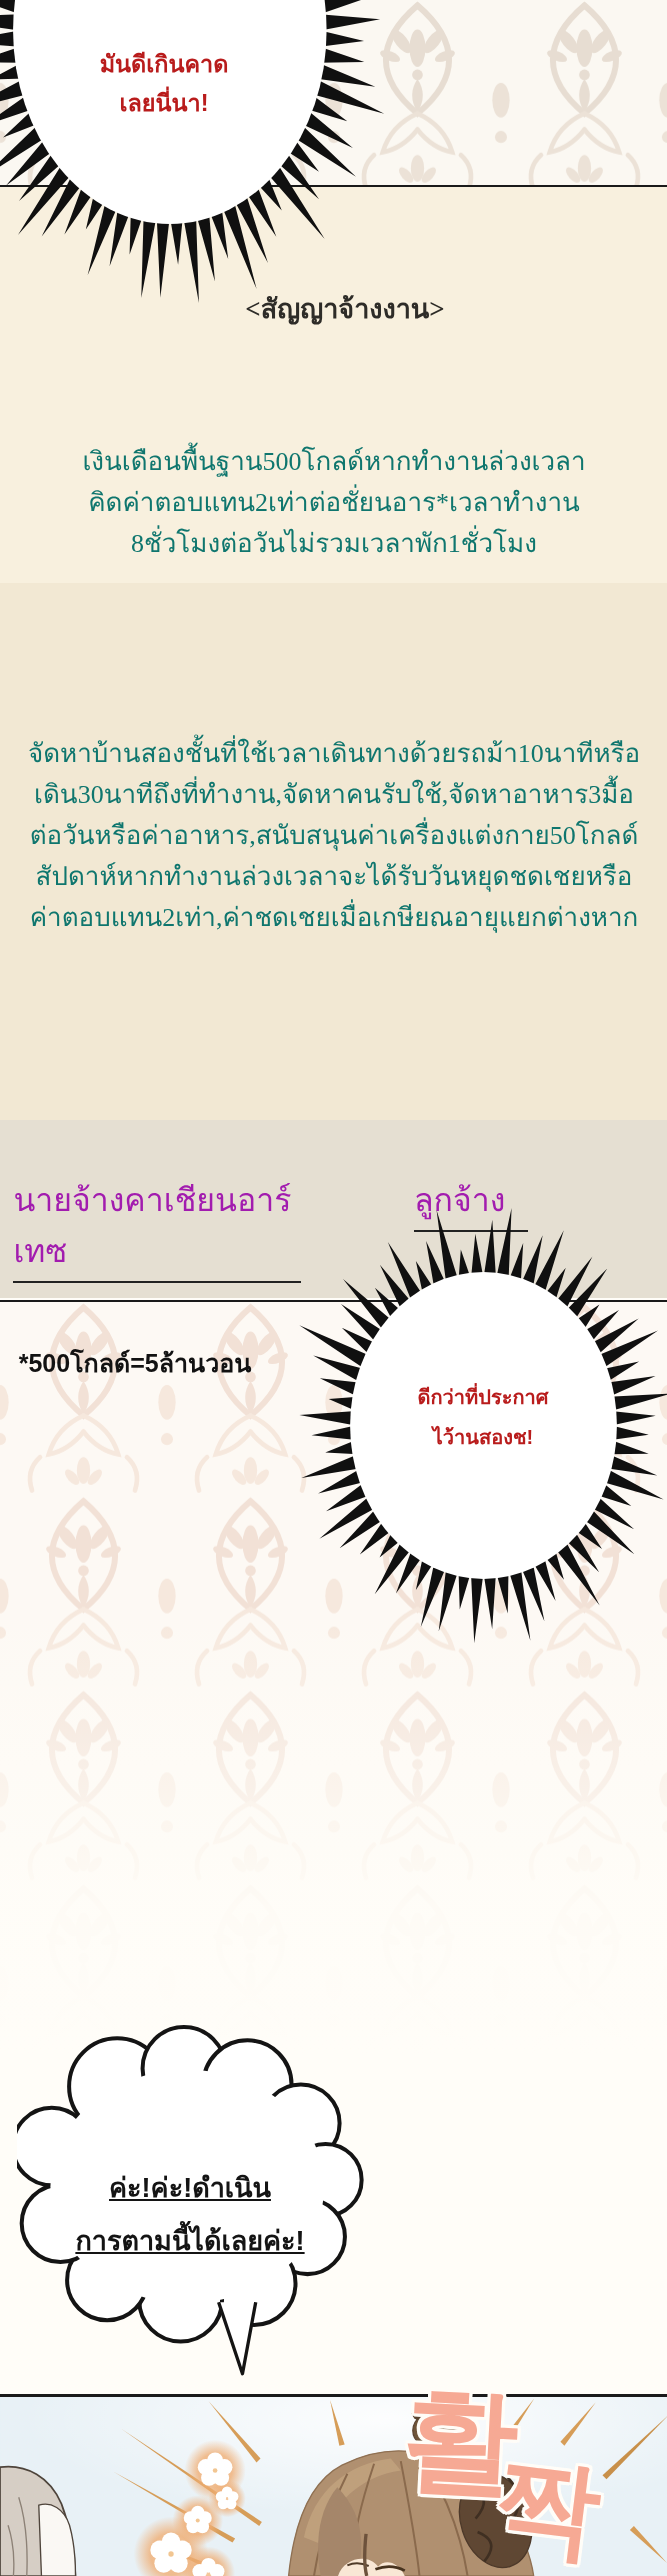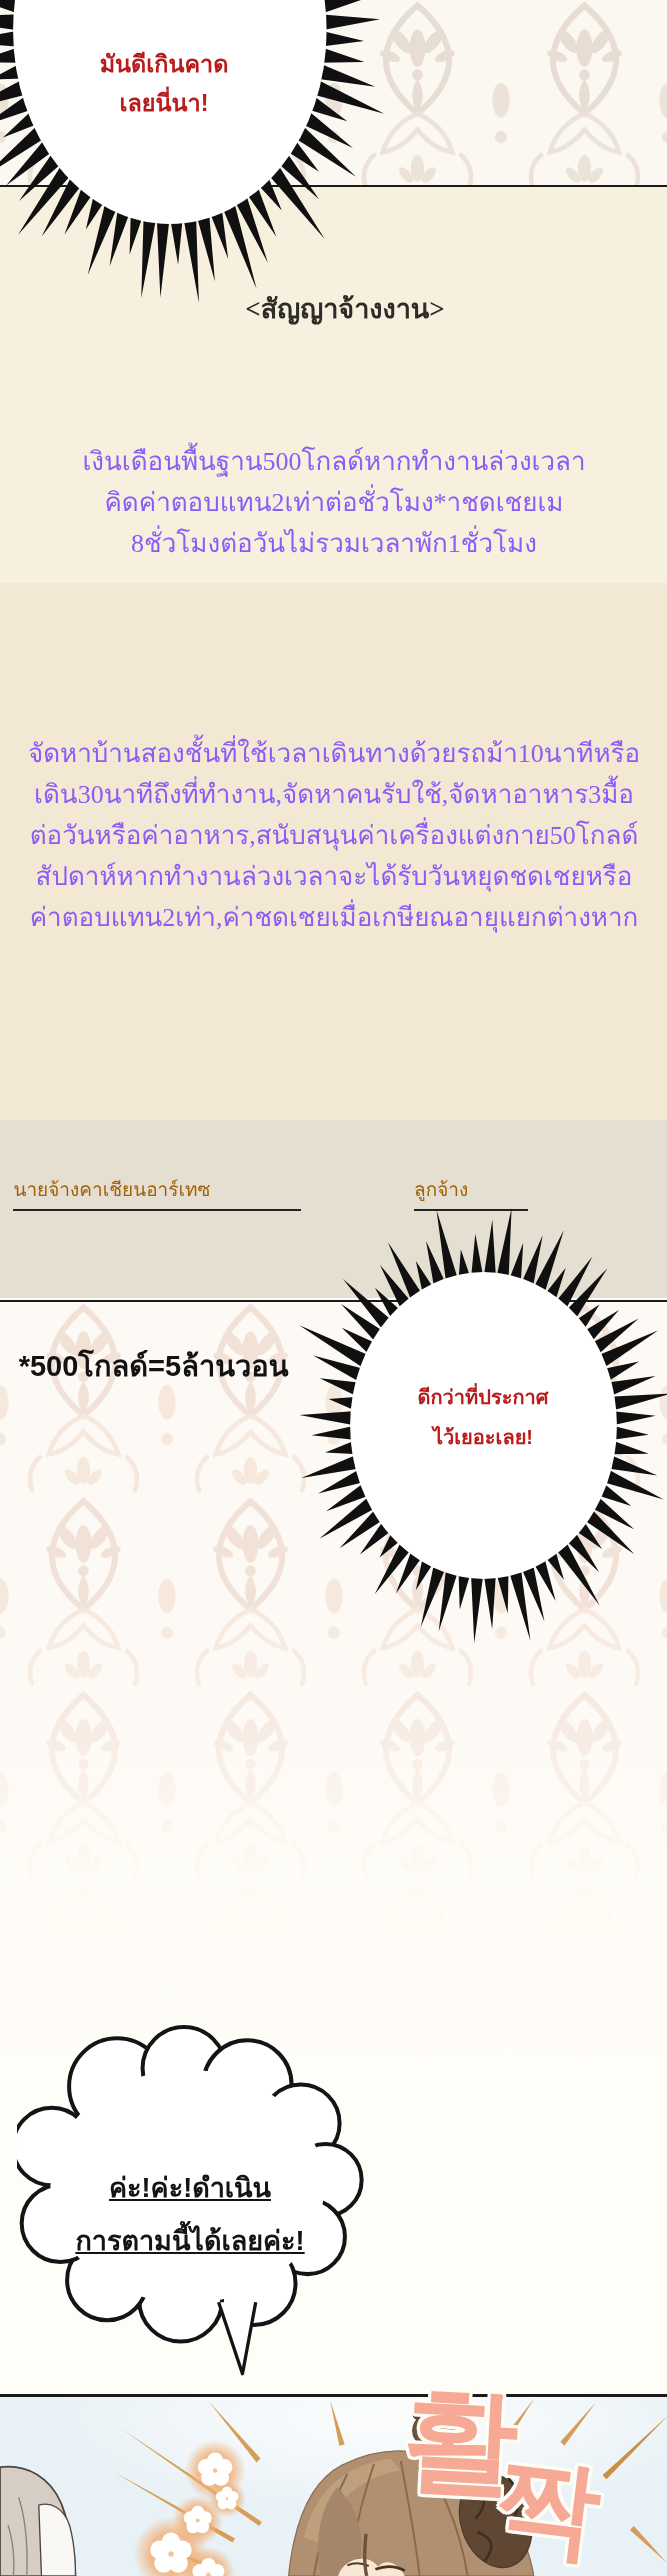--- a/index.html
+++ b/index.html
@@ -16,39 +16,39 @@
 
   
   .contract{left:0;top:185px;width:668px;height:1117px;z-index:1;
             border-top:2.7px solid #1a1a1a;border-bottom:2.7px solid #1a1a1a;box-sizing:border-box;}
   .band{position:absolute;left:0;width:668px;}
   .band1{top:0;height:396px;background:#f8f0de;}
   .band2{top:396px;height:538px;background:#f2e8d3;}
   .band3{top:933px;height:178px;background:#e5dfd2;}
   .doc-title{left:0;top:287px;width:668px;text-align:center;font-size:27px;color:#2e2c28;
              font-family:"Liberation Serif", serif;z-index:2;}
-  .para{left:0;width:668px;text-align:center;font-size:26px;line-height:41px;color:#8b5cf6;
+  .para{left:0;width:668px;text-align:center;font-size:26px;line-height:41px;color:#0f766e;
         font-family:"Liberation Serif", serif;z-index:2;}
   .para p{margin:0;}
   .para1{top:441px;}
   .para2{top:733px;}
-  .sig{top:1174px;font-size:19px;color:#a16207;border-bottom:2px solid #222;
+  .sig{top:1174px;font-size:32px;color:#a21caf;border-bottom:2px solid #222;
        padding-bottom:5.3px;font-family:"Liberation Serif", serif;z-index:2;}
   .sig-left{left:13.4px;width:288px;}
   .sig-right{left:414px;width:114px;}
 
   
   .burst{z-index:2;}
   .burst-text{position:absolute;text-align:center;font-weight:700;color:#b91c1c;z-index:3;}
   .burst-text p{margin:0;}
   .bt1{left:47px;top:45px;width:234px;font-size:23.4px;line-height:39px;}
   .bt2{left:363px;top:1377px;width:240px;font-size:20px;line-height:40px;}
 
   
-  .footnote{left:18.7px;top:1343px;font-size:29px;font-weight:700;color:#121212;z-index:2;}
+  .footnote{left:18.7px;top:1343px;font-size:25px;font-weight:700;color:#121212;z-index:2;}
 
   
   .cloud{left:16.7px;top:2023px;z-index:2;}
   .cloud-text{left:43px;top:2162px;width:294px;text-align:center;font-size:27px;line-height:53px;
               font-weight:700;color:#141414;z-index:3;text-decoration:underline;}
   .cloud-text p{margin:0;}
   .cloud-tail{left:212px;top:2302px;z-index:3;}
 
   
   .scene{left:0;top:2394px;width:668px;height:182px;border-top:3.3px solid #1a1a1a;
@@ -103,21 +103,21 @@
   <section class="abs contract">
     <div class="band band1"></div>
     <div class="band band2"></div>
     <div class="band band3"></div>
   </section>
 
   <h2 class="abs doc-title" style="margin:0;font-weight:700;padding-left:11px;">&lt;สัญญาจ้างงาน&gt;</h2>
 
   <div class="abs para para1">
     <p>เงินเดือนพื้นฐาน500โกลด์หากทำงานล่วงเวลา</p>
-    <p>คิดค่าตอบแทน2เท่าต่อชั่วโมง*าชดเชยเม</p>
+    <p>คิดค่าตอบแทน2เท่าต่อชั่ยนอาร*เวลาทำงาน</p>
     <p>8ชั่วโมงต่อวันไม่รวมเวลาพัก1ชั่วโมง</p>
   </div>
 
   <div class="abs para para2">
     <p>จัดหาบ้านสองชั้นที่ใช้เวลาเดินทางด้วยรถม้า10นาทีหรือ</p>
     <p>เดิน30นาทีถึงที่ทำงาน,จัดหาคนรับใช้,จัดหาอาหาร3มื้อ</p>
     <p>ต่อวันหรือค่าอาหาร,สนับสนุนค่าเครื่องแต่งกาย50โกลด์</p>
     <p>สัปดาห์หากทำงานล่วงเวลาจะได้รับวันหยุดชดเชยหรือ</p>
     <p>ค่าตอบแทน2เท่า,ค่าชดเชยเมื่อเกษียณอายุแยกต่างหาก</p>
   </div>
@@ -179,21 +179,21 @@
   </div>
   <div class="abs wp-fade"></div>
 
   <div class="burst">
     <svg class="abs" style="left:250px;top:1172px;z-index:2;" width="467" height="507" viewBox="0 0 700 760">
       <polygon fill="#101010" points="542.0,380.0 597.7,394.0 541.1,401.6 597.6,422.2 538.3,423.1 610.5,455.0 533.7,444.1 620.0,491.1 527.4,464.5 571.5,500.5 519.3,484.1 575.8,535.7 509.6,502.7 576.2,572.9 498.4,520.1 527.7,565.2 485.8,536.1 523.3,599.9 471.8,550.7 524.2,650.0 456.7,563.6 470.6,611.4 440.5,574.7 458.1,642.9 423.5,584.0 441.3,673.6 405.7,591.3 420.3,702.8 387.5,596.6 386.3,661.7 368.8,599.7 363.0,685.4 350.0,600.8 336.1,706.4 331.2,599.7 314.4,655.8 312.5,596.6 282.8,688.7 294.3,591.3 256.0,682.0 276.5,584.0 248.6,626.6 259.5,574.7 218.7,632.0 243.3,563.6 186.9,632.8 228.2,550.7 194.2,577.7 214.2,536.1 164.6,573.3 201.6,520.1 134.3,564.0 190.4,502.7 104.0,549.6 180.7,484.1 114.0,508.4 172.6,464.5 102.1,482.0 166.3,444.1 76.9,458.7 161.7,423.1 112.8,420.5 158.9,401.6 92.2,394.6 158.0,380.0 74.0,364.4 158.9,358.4 117.9,340.4 161.7,336.9 104.7,309.3 166.3,315.9 94.7,275.0 172.6,295.5 73.9,229.8 180.7,275.9 137.6,233.6 190.4,257.3 136.4,197.8 201.6,239.9 139.4,160.5 214.2,223.9 187.2,173.4 228.2,209.3 194.7,139.2 243.3,196.4 206.6,104.8 259.5,185.3 248.6,133.4 276.5,176.0 263.9,103.4 294.3,168.7 279.6,56.8 312.5,163.4 316.0,116.1 331.2,160.3 337.7,92.5 350.0,159.2 363.2,71.6 368.8,160.3 392.1,53.8 387.5,163.4 409.5,106.6 405.7,168.7 438.7,94.9 423.5,176.0 470.4,87.3 440.5,185.3 473.3,143.4 456.7,196.4 513.3,126.8 471.8,209.3 535.6,144.5 485.8,223.9 523.8,198.8 498.4,239.9 553.1,206.8 509.6,257.3 582.6,219.7 519.3,275.9 611.6,237.7 527.4,295.5 583.2,284.1 533.7,315.9 607.9,305.7 538.3,336.9 631.1,332.0 541.1,358.4 608.1,365.4"></polygon>
       <ellipse cx="350" cy="380" rx="200" ry="230" fill="#ffffff"></ellipse>
     </svg>
     <div class="burst-text bt2">
       <p>ดีกว่าที่ประกาศ</p>
-      <p>ไว้เยอะเลย!</p>
+      <p>ไว้านสองช!</p>
     </div>
   </div>
 
   <div>
     <svg class="abs cloud" width="354" height="364" viewBox="0 0 530 545">
       <g fill="#ffffff" stroke="#141414" stroke-width="6">
         <circle cx="150" cy="95" r="72"></circle>
         <circle cx="250" cy="68" r="62"></circle>
         <circle cx="345" cy="92" r="66"></circle>
         <circle cx="425" cy="150" r="58"></circle>

